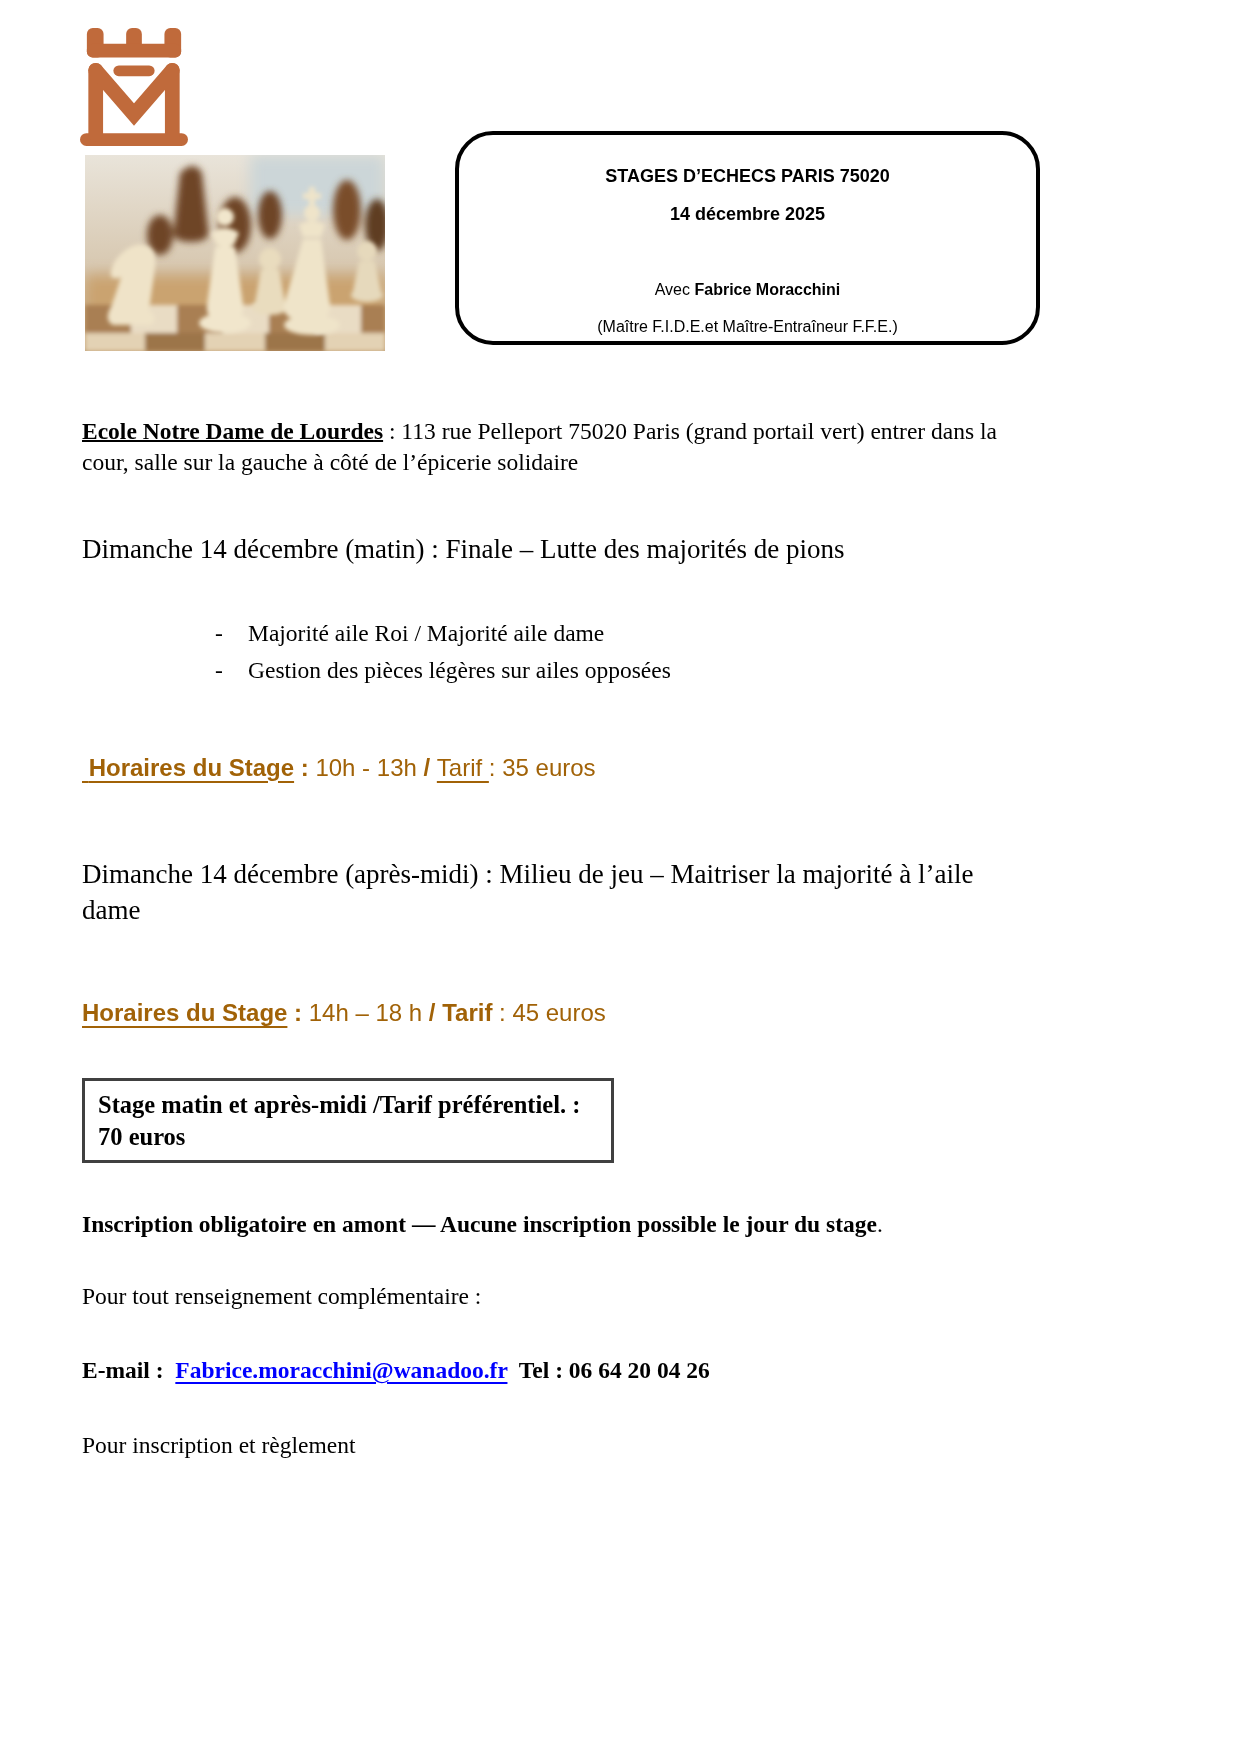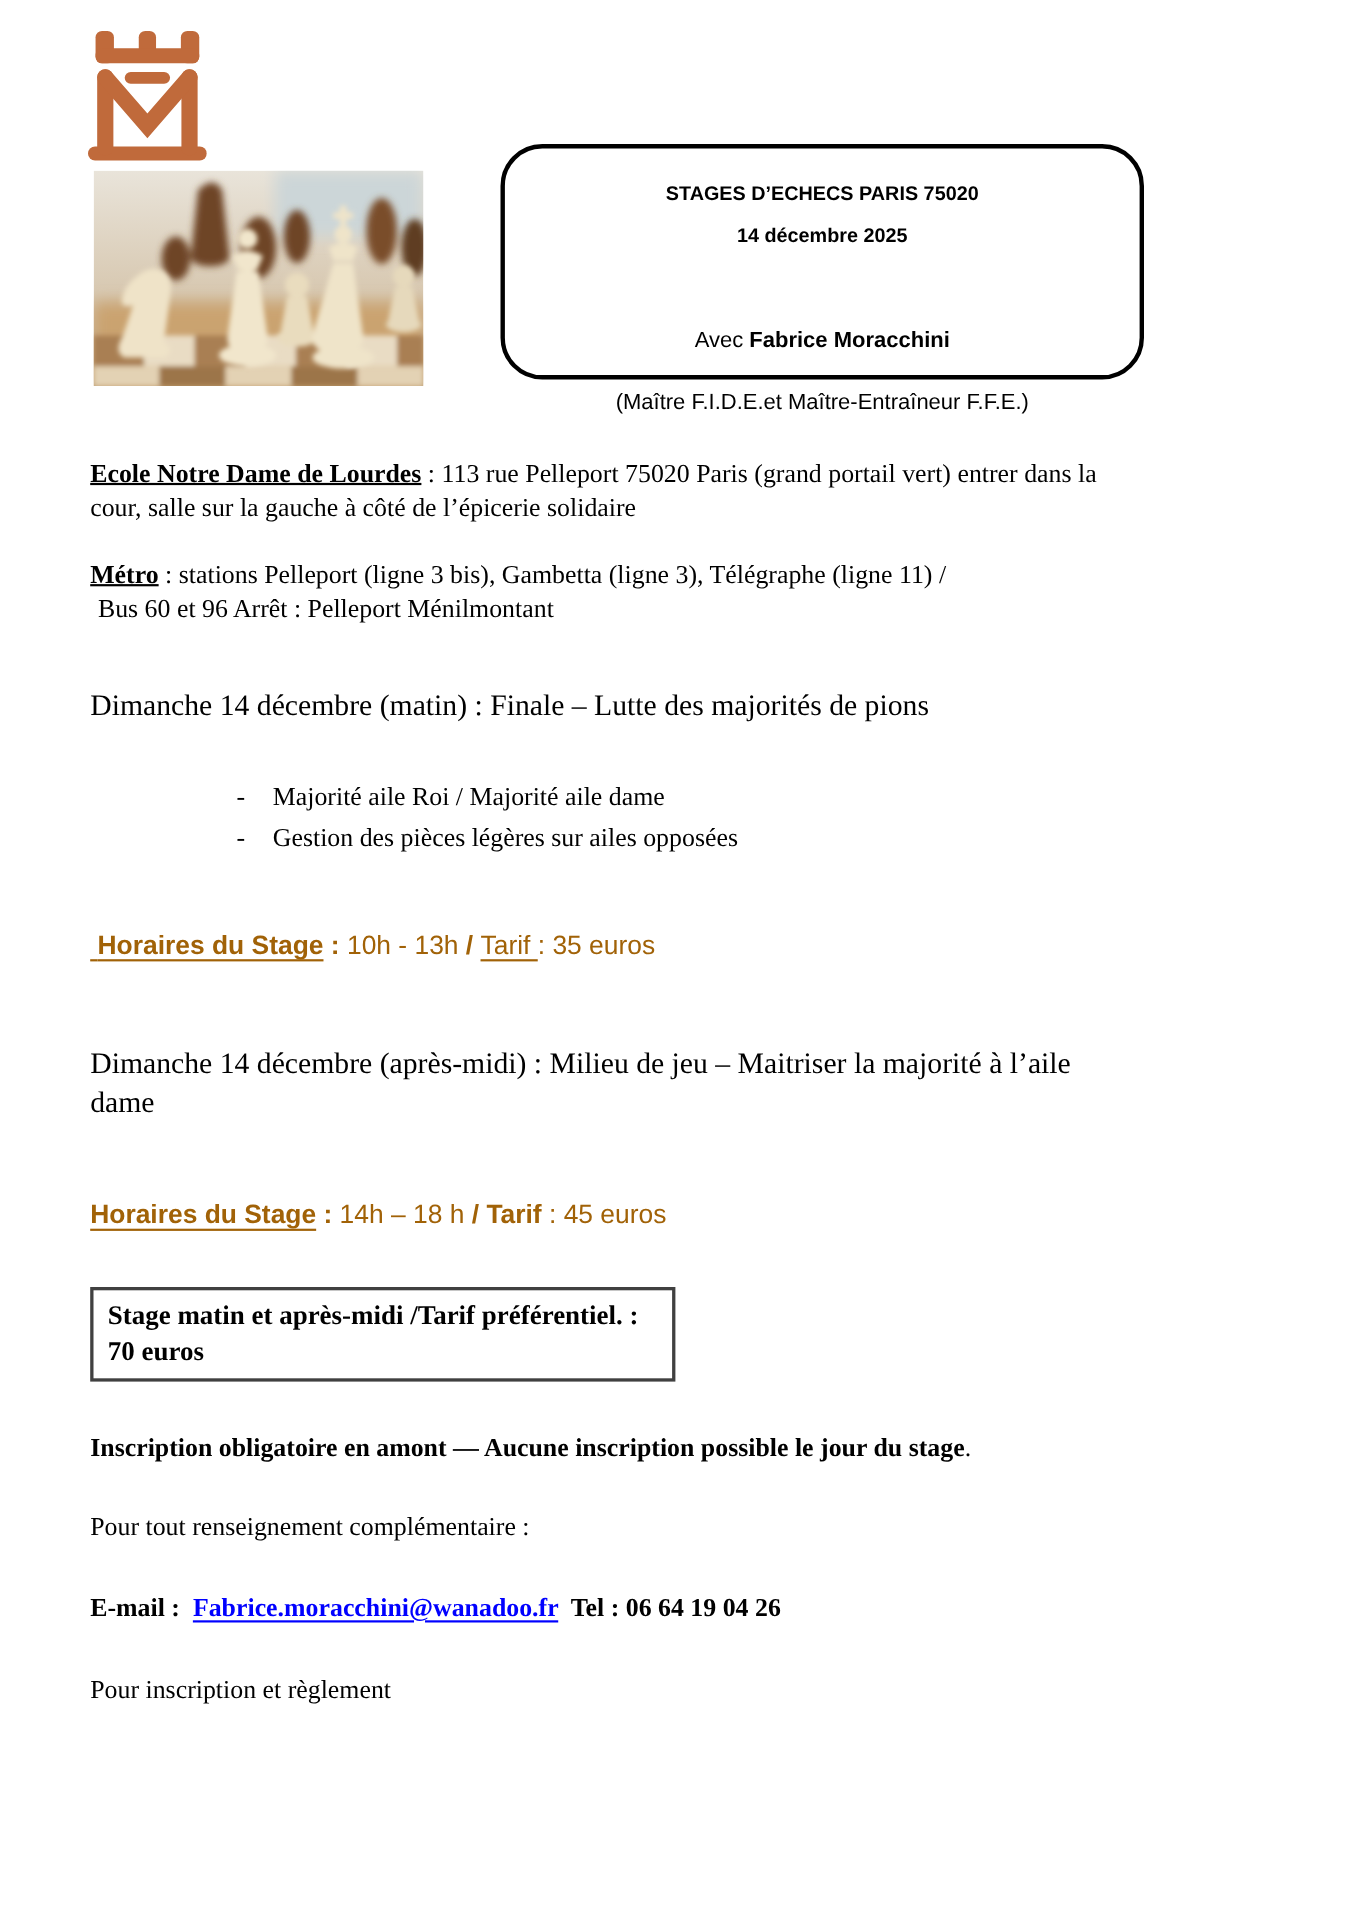--- a/index.html
+++ b/index.html
@@ -12,21 +12,21 @@
   .logo{position:absolute;left:80px;top:22px;width:108px;height:128px;}
   .photo{position:absolute;left:85px;top:155px;width:300px;height:196px;overflow:hidden;}
   .info-box{
     position:absolute;left:455px;top:131px;width:585px;height:214px;
     border:4px solid #000;border-radius:38px;box-sizing:border-box;
     font-family:"Liberation Sans", sans-serif;text-align:center;
     padding-top:22px;
   }
   .info-box .l1,.info-box .l2{font-size:18px;font-weight:600;line-height:38px;}
   .info-box .gap{height:38px;}
-  .info-box .l3,.info-box .l4{font-size:20px;line-height:37px;margin-top:20px;}
+  .info-box .l3,.info-box .l4{font-size:16px;line-height:37px;}
   .info-box .l3 b{font-weight:700;}
 
   
   .content{margin:0 60px 0 82px;font-size:23.5px;line-height:1.3;}
   .pre{white-space:pre-wrap;}
 
   .lieu{margin-top:83px;font-size:32px;font-weight:700;}
   .lieu .u{text-decoration:underline;text-decoration-thickness:3px;text-underline-offset:6px;}
 
   .para{margin-top:46px;max-width:945px;}
@@ -171,24 +171,20 @@
     <div class="l3"><span>Avec </span><b>Fabrice Moracchini</b></div>
     <div class="l4">(Maître F.I.D.E.et Maître-Entraîneur F.F.E.)</div>
   </div>
 </div>
 
 <div class="content">
 
 
   <div class="para"><span class="lbl">Ecole Notre Dame de Lourdes</span><span> : 113 rue Pelleport 75020 Paris (grand portail vert) entrer dans la cour, salle sur la gauche à côté de l’épicerie solidaire</span></div>
 
-  <div class="para metro">
-    <div><span class="lbl">Métro</span><span> : stations Pelleport (ligne 3 bis), Gambetta (ligne 3), Télégraphe (ligne 11) /</span></div>
-    <div class="metro2">Bus 60 et 96 Arrêt : Pelleport Ménilmontant</div>
-  </div>
 
   <div class="session-h">Dimanche 14 décembre (matin) : Finale – Lutte des majorités de pions</div>
 
   <div class="bullets">
     <div class="row"><span class="dash">-</span><span>Majorité aile Roi / Majorité aile dame</span></div>
     <div class="row"><span class="dash">-</span><span>Gestion des pièces légères sur ailes opposées</span></div>
   </div>
 
   <div class="teal-line pre"><span class="bu"><span>&nbsp;</span><span>Horaires du Stage</span></span><span class="b"> : </span><span>10h - 13h </span><span class="b">/ </span><span class="u">Tarif </span><span>: 35 euros</span></div>
 
@@ -196,17 +192,17 @@
 
 
   <div class="teal-line pre" style="margin-top:68px;"><span class="bu">Horaires du Stage</span><span class="b"> : </span><span>14h – 18 h </span><span class="b">/ Tarif</span><span> : 45 euros</span></div>
 
   <div class="price-box">Stage matin et après-midi /Tarif préférentiel. : 70 euros</div>
 
   <div class="notice"><span>Inscription obligatoire en amont — Aucune inscription possible le jour du stage</span><span style="font-weight:400;">.</span></div>
 
   <div class="plain">Pour tout renseignement complémentaire :</div>
 
-  <div class="email-line pre"><span>E-mail :  </span><a class="doclink" href="#">Fabrice.moracchini@wanadoo.fr</a><span>  Tel : 06 64 19 04 26</span></div>
+  <div class="email-line pre"><span>E-mail :  </span><a class="doclink" href="#">Fabrice.moracchini@wanadoo.fr</a><span>  Tel : 06 64 20 04 26</span></div>
 
   <div class="plain" style="margin-top:45px;">Pour inscription et règlement</div>
 
 </div>
 
 </body></html>

